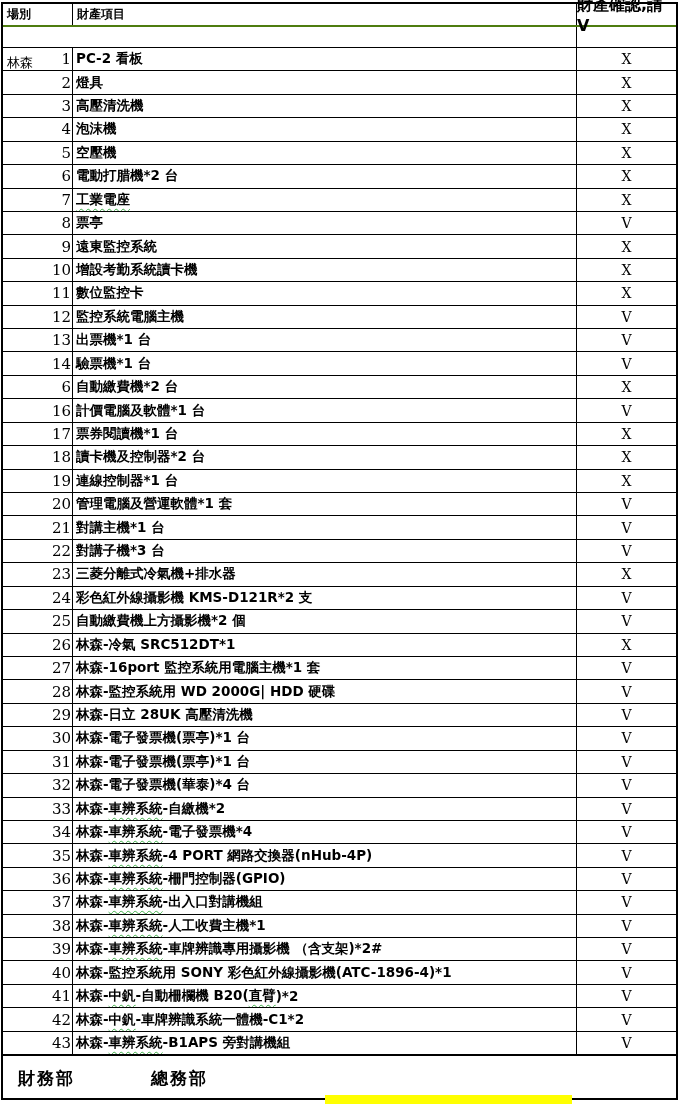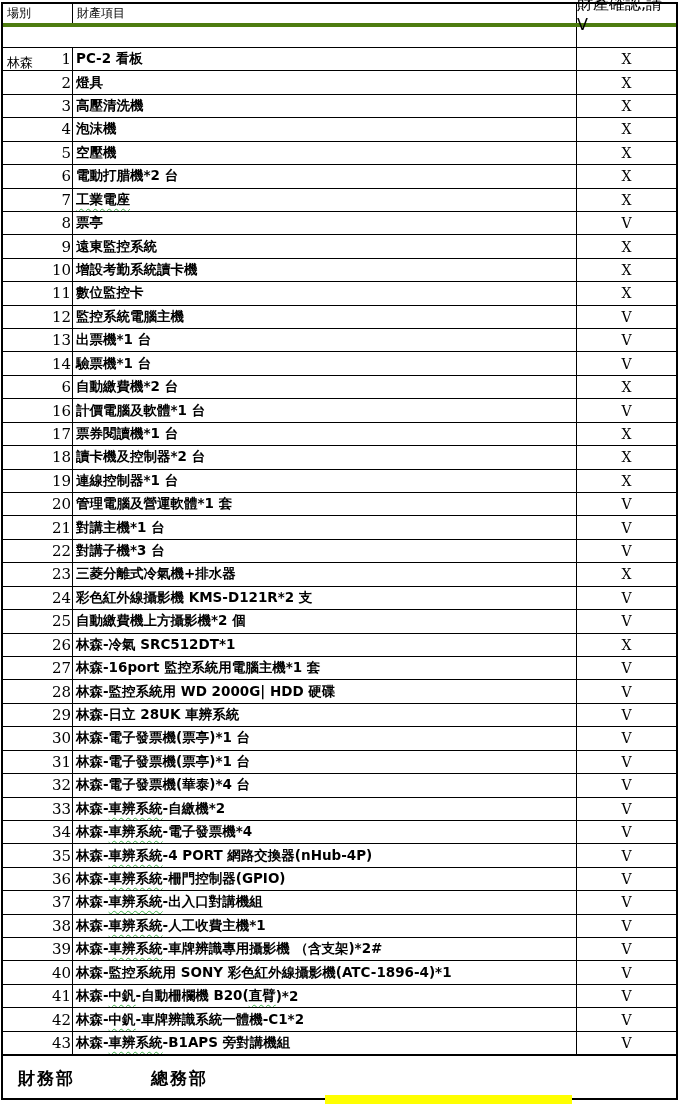--- a/index.html
+++ b/index.html
@@ -3,21 +3,21 @@
 <meta charset="utf-8">
 <style>
   html,body{margin:0;padding:0;background:#ffffff;}
   body{width:680px;height:1104px;position:relative;font-family:"DejaVu Sans",sans-serif;color:#000;}
   *{box-sizing:border-box;}
 
   .sheet{position:absolute;left:1px;top:2px;width:677px;height:1098px;border:2px solid #000;background:#fff;}
 
   .table-area{height:1050px;display:flex;flex-direction:column;}
   .row{display:flex;align-items:stretch;}
-  .row.header{height:23px;border-bottom:4px solid #4d7c0f;}
+  .row.header{height:23px;border-bottom:2px solid #4d7c0f;font-weight:bold;}
   .row.site{height:21px;border-bottom:1px solid #000;}
   .rows-container{flex:1;display:flex;flex-direction:column;}
   .row.item{flex:1;border-bottom:1px solid #000;}
   .row.item:last-child{border-bottom:none;}
 
   .c1{width:70px;border-right:1px solid #000;display:flex;align-items:center;}
   .c2{flex:1;border-right:1px solid #000;display:flex;align-items:center;padding-left:3px;overflow:hidden;white-space:nowrap;}
   .c3{width:99px;display:flex;align-items:center;justify-content:center;}
 
   .header .c1,.header .c2{font-size:12px;padding-left:4px;}
@@ -194,21 +194,21 @@
     <div class="c2 name">林森-16port 監控系統用電腦主機*1 套</div>
     <div class="c3 mark">V</div>
   </div>
         <div class="row item">
     <div class="c1 num">28</div>
     <div class="c2 name">林森-監控系統用 WD 2000G| HDD 硬碟</div>
     <div class="c3 mark">V</div>
   </div>
         <div class="row item">
     <div class="c1 num">29</div>
-    <div class="c2 name">林森-日立 28UK 車辨系統</div>
+    <div class="c2 name">林森-日立 28UK 高壓清洗機</div>
     <div class="c3 mark">V</div>
   </div>
         <div class="row item">
     <div class="c1 num">30</div>
     <div class="c2 name">林森-電子發票機(票亭)*1 台</div>
     <div class="c3 mark">V</div>
   </div>
         <div class="row item">
     <div class="c1 num">31</div>
     <div class="c2 name">林森-電子發票機(票亭)*1 台</div>

